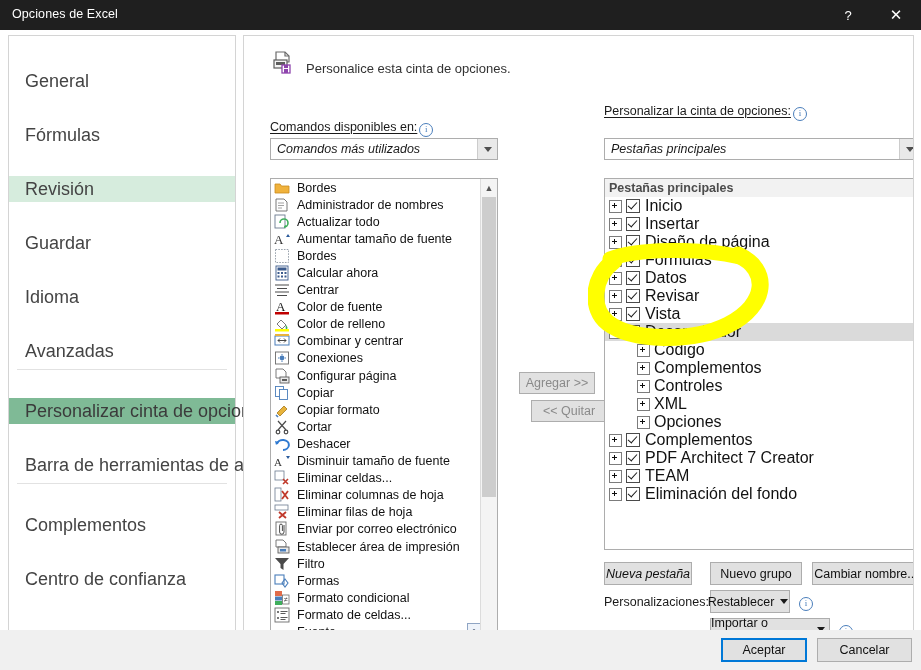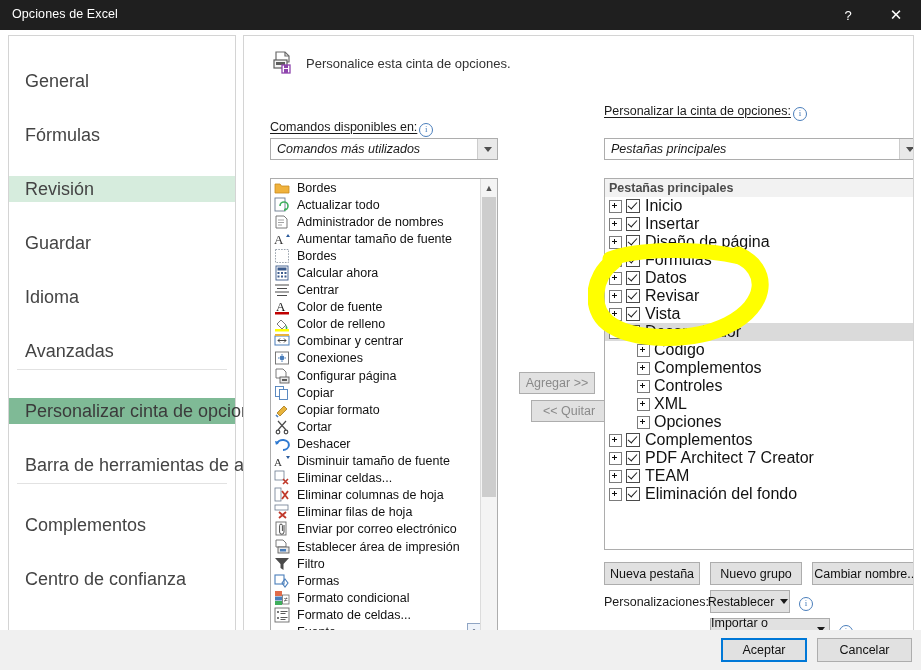--- a/index.html
+++ b/index.html
@@ -76,21 +76,21 @@
     position: absolute; left: 243px; top: 5px;
     width: 671px; height: 603px;
     background: #ffffff;
     border: 1px solid #d4d4d4;
     box-sizing: border-box;
     overflow: hidden;
   }
 
   .panel-head {
     position: absolute; left: 26px; top: 14px;
-    display: flex; align-items: center; gap: 10px;
+    display: flex; align-items: flex-end; gap: 10px;
   }
   .panel-head .head-text {
     font-size: 13px; color: #333333;
   }
   .icon-ribbon {
     position: relative; width: 26px; height: 26px;
   }
 
   .field-label {
     position: absolute;
@@ -247,21 +247,21 @@
     font-size: 12.5px;
     color: #111111;
     display: flex; align-items: center; justify-content: center;
     cursor: default;
     font-family: "Liberation Sans", sans-serif;
   }
   .btn.disabled { color: #8a8a8a; }
   #btn-agregar { position: absolute; left: 275px; top: 336px; width: 76px; height: 22px; }
   #btn-quitar  { position: absolute; left: 287px; top: 364px; width: 76px; height: 22px; }
 
-  #btn-nueva-pestana { position: absolute; left: 360px; top: 526px; width: 96px; height: 23px; }
+  #btn-nueva-pestana { position: absolute; left: 360px; top: 526px; width: 88px; height: 23px; font-style: italic; }
   #btn-nuevo-grupo   { position: absolute; left: 466px; top: 526px; width: 92px; height: 23px; }
   #btn-cambiar-nombre{ position: absolute; left: 568px; top: 526px; width: 108px; height: 23px; }
 
   .pers-label {
     position: absolute; left: 360px; top: 559px;
     font-size: 12.5px; color: #1a1a1a;
   }
   #btn-restablecer { position: absolute; left: 466px; top: 554px; width: 80px; height: 23px; padding-right: 4px; }
   #btn-importar    { position: absolute; left: 466px; top: 582px; width: 120px; height: 23px; padding-right: 4px; }
   .btn .dropcaret {
@@ -413,36 +413,36 @@
                 <svg class="gi" viewBox="0 0 16 16">
                   <path d="M1 4h5l1.5 2H15v7H1z" fill="#f0b23c" stroke="#c98a1c" stroke-width=".8"></path>
                 </svg>
               </span>
               <span class="cmd-label">Bordes</span>
               <span class="submenu-arrow"></span>
             </div>
             <div class="cmd-row">
               <span class="cmd-ic">
                 <svg class="gi" viewBox="0 0 16 16">
+                  <path d="M2 2h8l3 3v9H2z" fill="#fff" stroke="#6b6b6b" stroke-width=".9"></path>
+                  <path d="M4 6h6M4 8.5h6M4 11h4" stroke="#8b8b8b" stroke-width=".8"></path>
+                </svg>
+              </span>
+              <span class="cmd-label">Administrador de nombres</span>
+              <span class="submenu-arrow"></span>
+            </div>
+            <div class="cmd-row">
+              <span class="cmd-ic">
+                <svg class="gi" viewBox="0 0 16 16">
                   <rect x="1" y="1" width="10" height="13" fill="#fff" stroke="#6b7a8f" stroke-width=".9"></rect>
                   <path d="M6 9a4 4 0 1 1 4 4" fill="none" stroke="#3faf5c" stroke-width="1.6"></path>
                   <path d="M13 12l-3 2 1-3z" fill="#3faf5c"></path>
                 </svg>
               </span>
               <span class="cmd-label">Actualizar todo</span>
-              <span class="submenu-arrow"></span>
-            </div>
-            <div class="cmd-row">
-              <span class="cmd-ic">
-                <svg class="gi" viewBox="0 0 16 16">
-                  <path d="M2 2h8l3 3v9H2z" fill="#fff" stroke="#6b6b6b" stroke-width=".9"></path>
-                  <path d="M4 6h6M4 8.5h6M4 11h4" stroke="#8b8b8b" stroke-width=".8"></path>
-                </svg>
-              </span>
-              <span class="cmd-label">Administrador de nombres</span>
               <span class="submenu-arrow"></span>
             </div>
             <div class="cmd-row">
               <span class="cmd-ic">
                 <svg class="gi" viewBox="0 0 16 16">
                   <text x="0" y="13" font-size="13" font-family="serif" fill="#333">A</text>
                   <path d="M12 6l2-3 2 3z" fill="#2b5b9b"></path>
                 </svg>
               </span>
               <span class="cmd-label">Aumentar tamaño de fuente</span>

